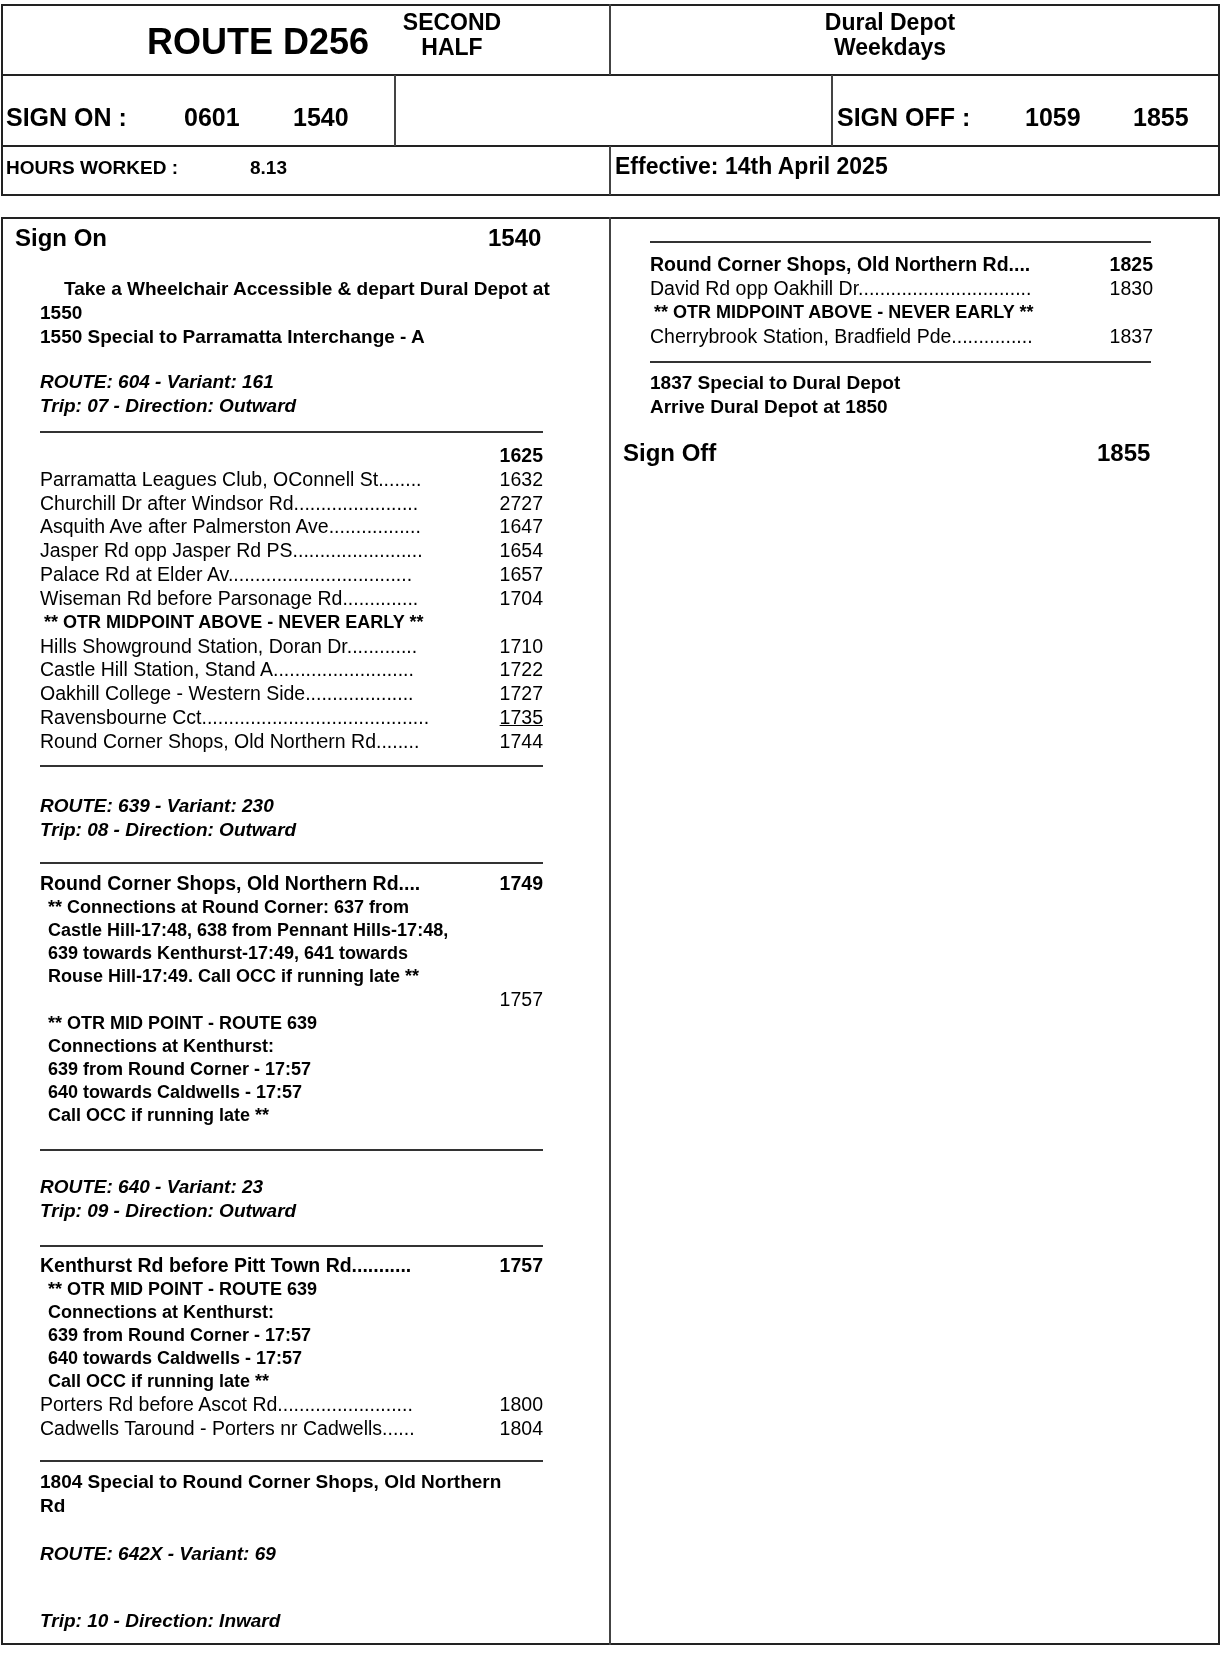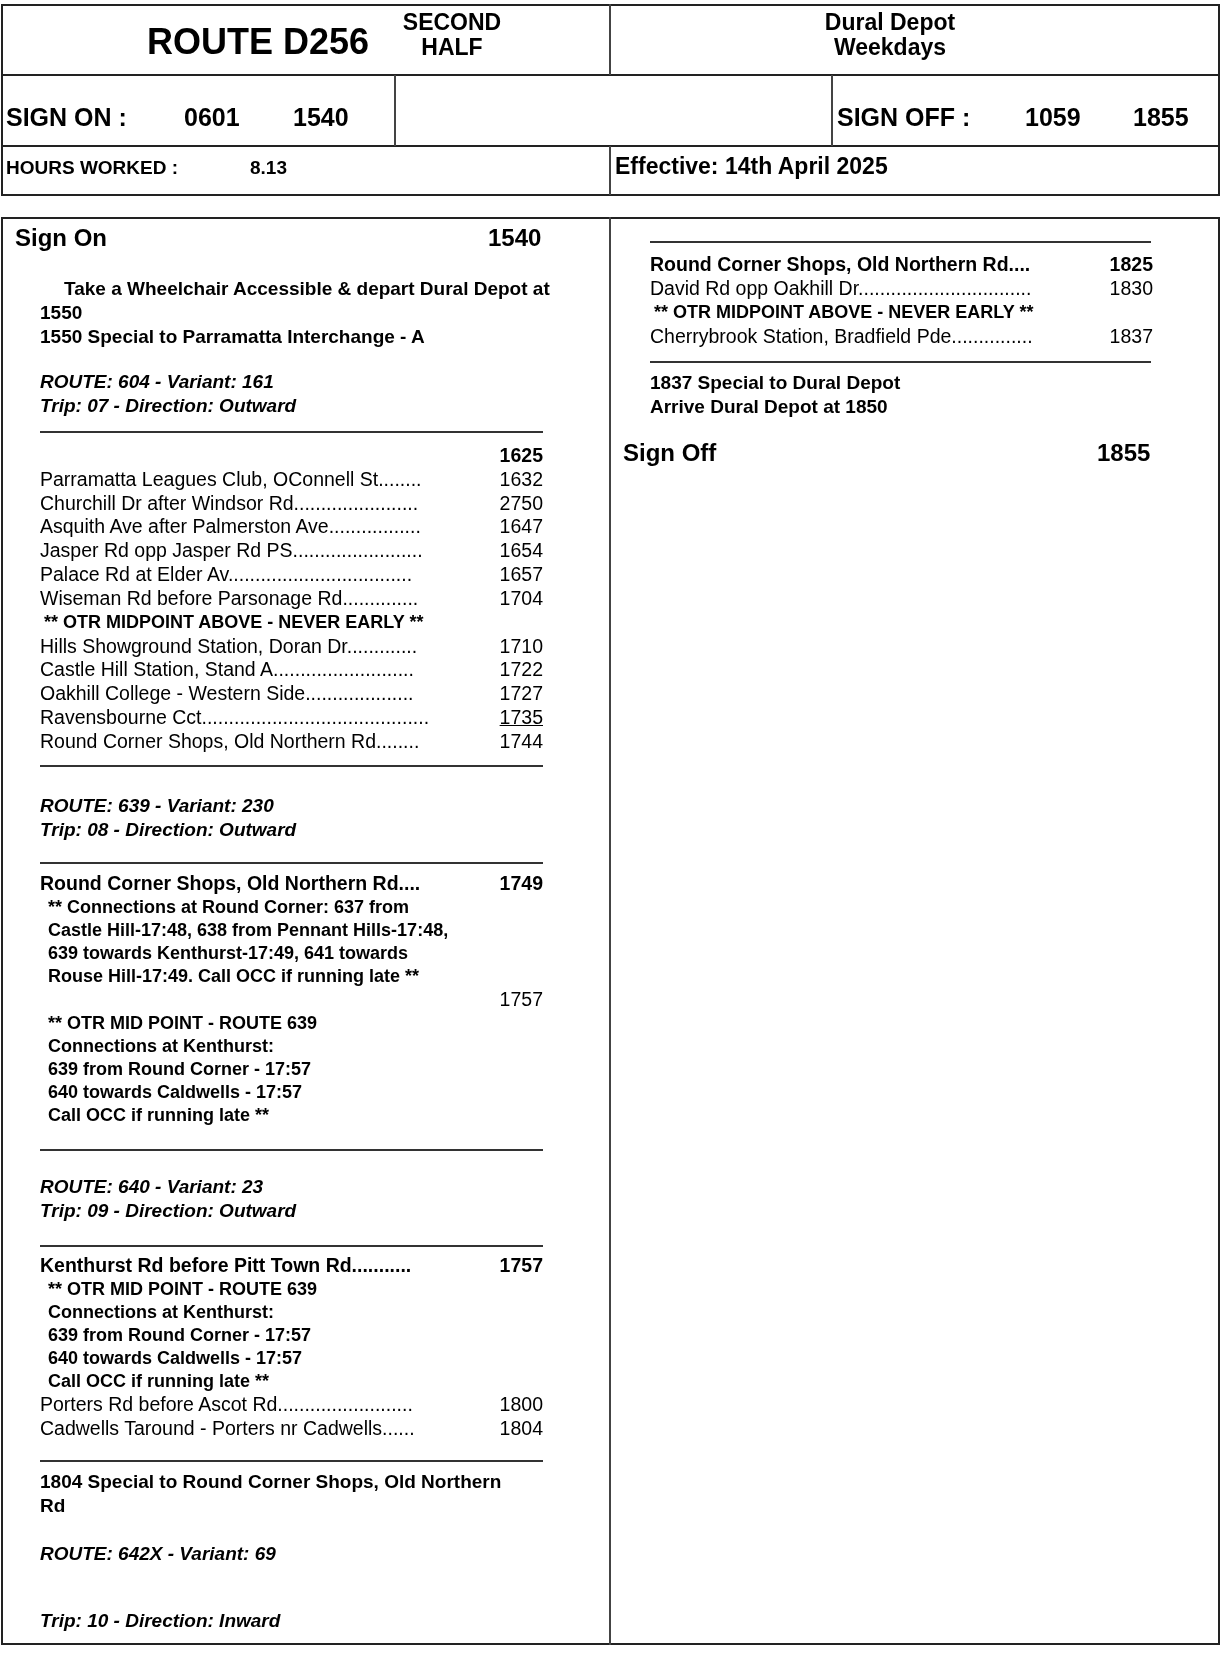--- a/index.html
+++ b/index.html
@@ -72,21 +72,21 @@
 <div class="abs txt b" style="left:40px; top:277px;margin-left:24px;">Take a Wheelchair Accessible &amp; depart Dural Depot at</div>
 <div class="abs txt b" style="left:40px; top:301px;">1550</div>
 <div class="abs txt b" style="left:40px; top:325px;">1550 Special to Parramatta Interchange -  A</div>
 
 <div class="abs txt b i" style="left:40px; top:370px;">ROUTE: 604 - Variant: 161</div>
 <div class="abs txt b i" style="left:40px; top:394px;">Trip: 07 - Direction: Outward</div>
 <div class="rule" style="left:40px; top:431px; width:503px;"></div>
 <div id="trip0">
     <div class="stop b" style="left: 40px; top: 443px; width: 503px;"><span class="time" style="right: 0px; top: 0px;">1625</span></div>
     <div class="stop" style="left: 40px; top: 466.8px; width: 503px;"><span>Parramatta Leagues Club, OConnell St........</span><span class="time" style="right: 0px; top: 0px;">1632</span></div>
-    <div class="stop" style="left: 40px; top: 490.6px; width: 503px;"><span>Churchill Dr after Windsor Rd.......................</span><span class="time" style="right: 0px; top: 0px;">2750</span></div>
+    <div class="stop" style="left: 40px; top: 490.6px; width: 503px;"><span>Churchill Dr after Windsor Rd.......................</span><span class="time" style="right: 0px; top: 0px;">2727</span></div>
     <div class="stop" style="left: 40px; top: 514.4px; width: 503px;"><span>Asquith Ave after Palmerston Ave.................</span><span class="time" style="right: 0px; top: 0px;">1647</span></div>
     <div class="stop" style="left: 40px; top: 538.2px; width: 503px;"><span>Jasper Rd opp Jasper Rd PS........................</span><span class="time" style="right: 0px; top: 0px;">1654</span></div>
     <div class="stop" style="left: 40px; top: 562px; width: 503px;"><span>Palace Rd at Elder Av..................................</span><span class="time" style="right: 0px; top: 0px;">1657</span></div>
     <div class="stop" style="left: 40px; top: 585.8px; width: 503px;"><span>Wiseman Rd before Parsonage Rd..............</span><span class="time" style="right: 0px; top: 0px;">1704</span></div>
     <div class="abs note" style="left: 44px; top: 609.6px;"> ** OTR MIDPOINT ABOVE - NEVER EARLY **</div>
     <div class="stop" style="left: 40px; top: 633.6px; width: 503px;"><span>Hills Showground Station, Doran Dr.............</span><span class="time" style="right: 0px; top: 0px;">1710</span></div>
     <div class="stop" style="left: 40px; top: 657.4px; width: 503px;"><span>Castle Hill Station, Stand A..........................</span><span class="time" style="right: 0px; top: 0px;">1722</span></div>
     <div class="stop" style="left: 40px; top: 681.2px; width: 503px;"><span>Oakhill College - Western Side....................</span><span class="time" style="right: 0px; top: 0px;">1727</span></div>
     <div class="stop" style="left: 40px; top: 705px; width: 503px;"><span>Ravensbourne Cct..........................................</span><span class="time" style="right: 0px; top: 0px; text-decoration: underline;">1735</span></div>
     <div class="stop" style="left: 40px; top: 728.8px; width: 503px;"><span>Round Corner Shops, Old Northern Rd........</span><span class="time" style="right: 0px; top: 0px;">1744</span></div>

